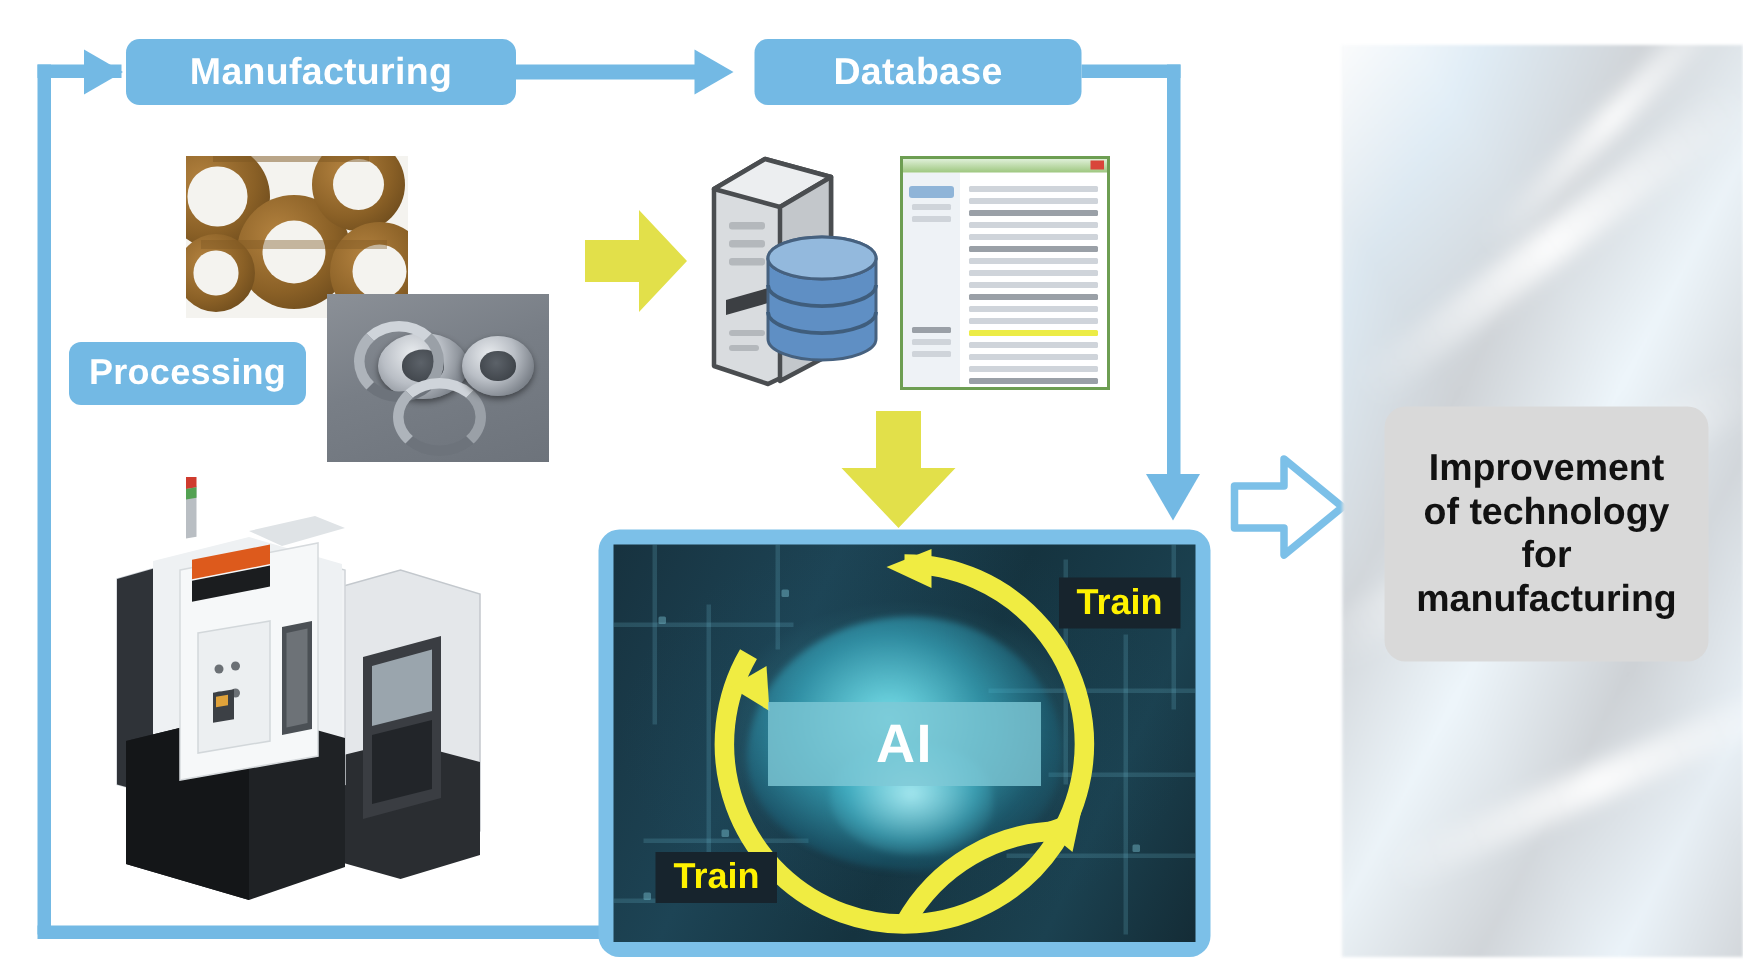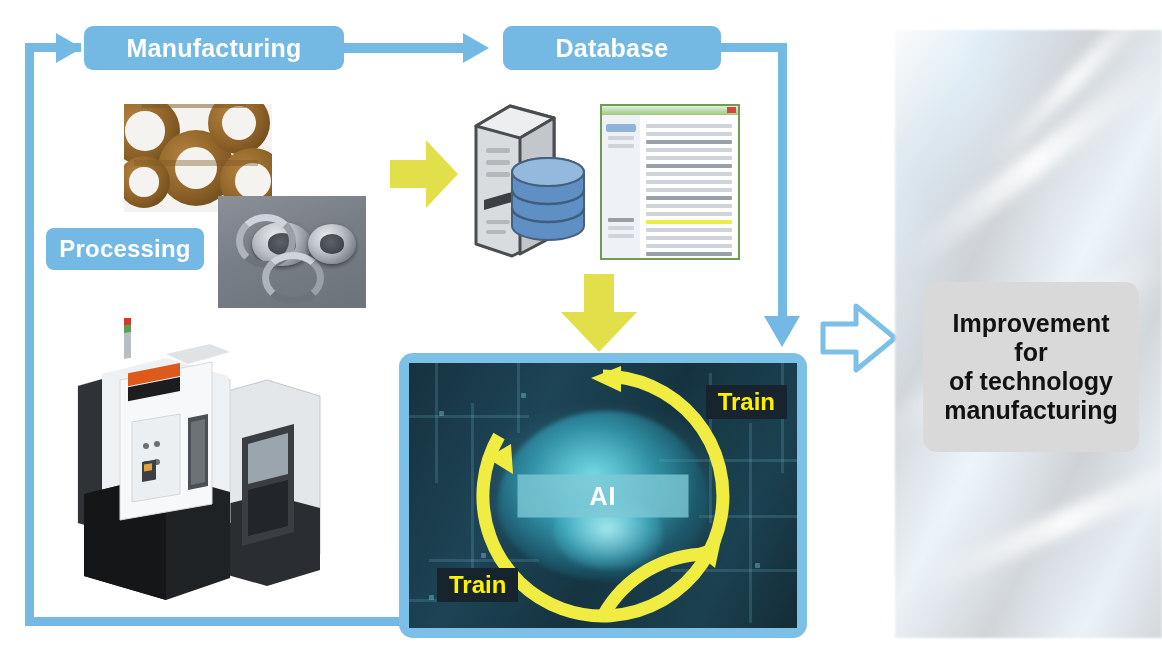--- a/index.html
+++ b/index.html
@@ -87,35 +87,35 @@
   .node{position:absolute;width:5px;height:5px;background:rgba(150,230,245,.35);border-radius:1px;}
   #brain{position:absolute;left:50%;top:50%;transform:translate(-50%,-50%);
          width:210px;height:170px;border-radius:52% 48% 46% 54%/56% 54% 46% 44%;
          background:radial-gradient(ellipse at 45% 40%, rgba(130,240,250,.85) 0%, rgba(60,190,215,.55) 38%, rgba(25,120,150,.30) 65%, rgba(20,70,92,0) 85%);
          filter:blur(2px);}
   #brain::after{content:"";position:absolute;left:26%;top:50%;width:52%;height:44%;
          border-radius:50% 50% 45% 55%;
          background:radial-gradient(ellipse at 50% 45%, rgba(190,250,255,.80) 0%, rgba(90,215,235,.35) 55%, rgba(0,0,0,0) 80%);}
   #loop{position:absolute;left:50%;top:50%;transform:translate(-50%,-50%);}
   #ai-badge{position:absolute;left:50%;top:50%;transform:translate(-50%,-50%);
-            background:rgba(126,200,214,.80);color:#ffffff;font-weight:bold;font-size:25px;
+            background:rgba(126,200,214,.80);color:#ffffff;font-weight:bold;font-size:36px;
             padding:7px 72px;letter-spacing:1px;}
   .train{position:absolute;background:#17242d;color:#fff200;font-weight:bold;font-size:24px;
          padding:3px 12px;margin-left:16px;}
   #train-top{right:10px;top:22px;}
   #train-bottom{left:12px;bottom:26px;}
 
   
   #outcome-photo{position:absolute;left:895px;top:30px;width:267px;height:608px;overflow:hidden;
      background:
        linear-gradient(118deg, rgba(255,255,255,.85) 0%, rgba(222,236,246,.75) 16%, rgba(206,210,214,.85) 34%, rgba(238,246,251,.85) 52%, rgba(205,209,213,.8) 70%, rgba(235,243,249,.85) 86%, rgba(210,214,218,.85) 100%),
        linear-gradient(58deg, #d4d7da 0%, #eaf2f8 28%, #cdd1d5 48%, #e9f1f7 66%, #d2d6da 100%);
      filter:blur(1px);}
   #outcome-photo .streak{position:absolute;background:linear-gradient(90deg,rgba(255,255,255,0),rgba(255,255,255,.9),rgba(255,255,255,0));filter:blur(6px);}
-  #outcome-box{position:absolute;left:923px;top:282px;width:216px;height:170px;
+  #outcome-box{position:absolute;left:923px;top:271px;width:216px;height:170px;
      background:#d9d9d9;border-radius:14px;display:flex;align-items:center;justify-content:center;}
   #outcome-text{color:#121212;font-weight:bold;font-size:25px;line-height:1.17;text-align:center;}
 </style>
 </head>
 <body>
 
 <div id="stage">
 
   <div class="seg" id="seg-m2d"></div>
   <div class="tri" id="tri-m2d"></div>
@@ -323,19 +323,19 @@
   <div id="outcome-photo">
     <div class="streak" style="left:-20px;top:120px;width:320px;height:26px;transform:rotate(-38deg);"></div>
     <div class="streak" style="left:-40px;top:300px;width:340px;height:30px;transform:rotate(-32deg);"></div>
     <div class="streak" style="left:20px;top:480px;width:300px;height:24px;transform:rotate(-24deg);"></div>
     <div class="streak" style="left:60px;top:40px;width:240px;height:18px;transform:rotate(-46deg);"></div>
   </div>
 
   <div id="outcome-box">
     <div id="outcome-text">
       <div>Improvement</div>
+      <div>of technology</div>
       <div>for</div>
-      <div>of technology</div>
       <div>manufacturing</div>
     </div>
   </div>
 
 </div>
 
 </body></html>

